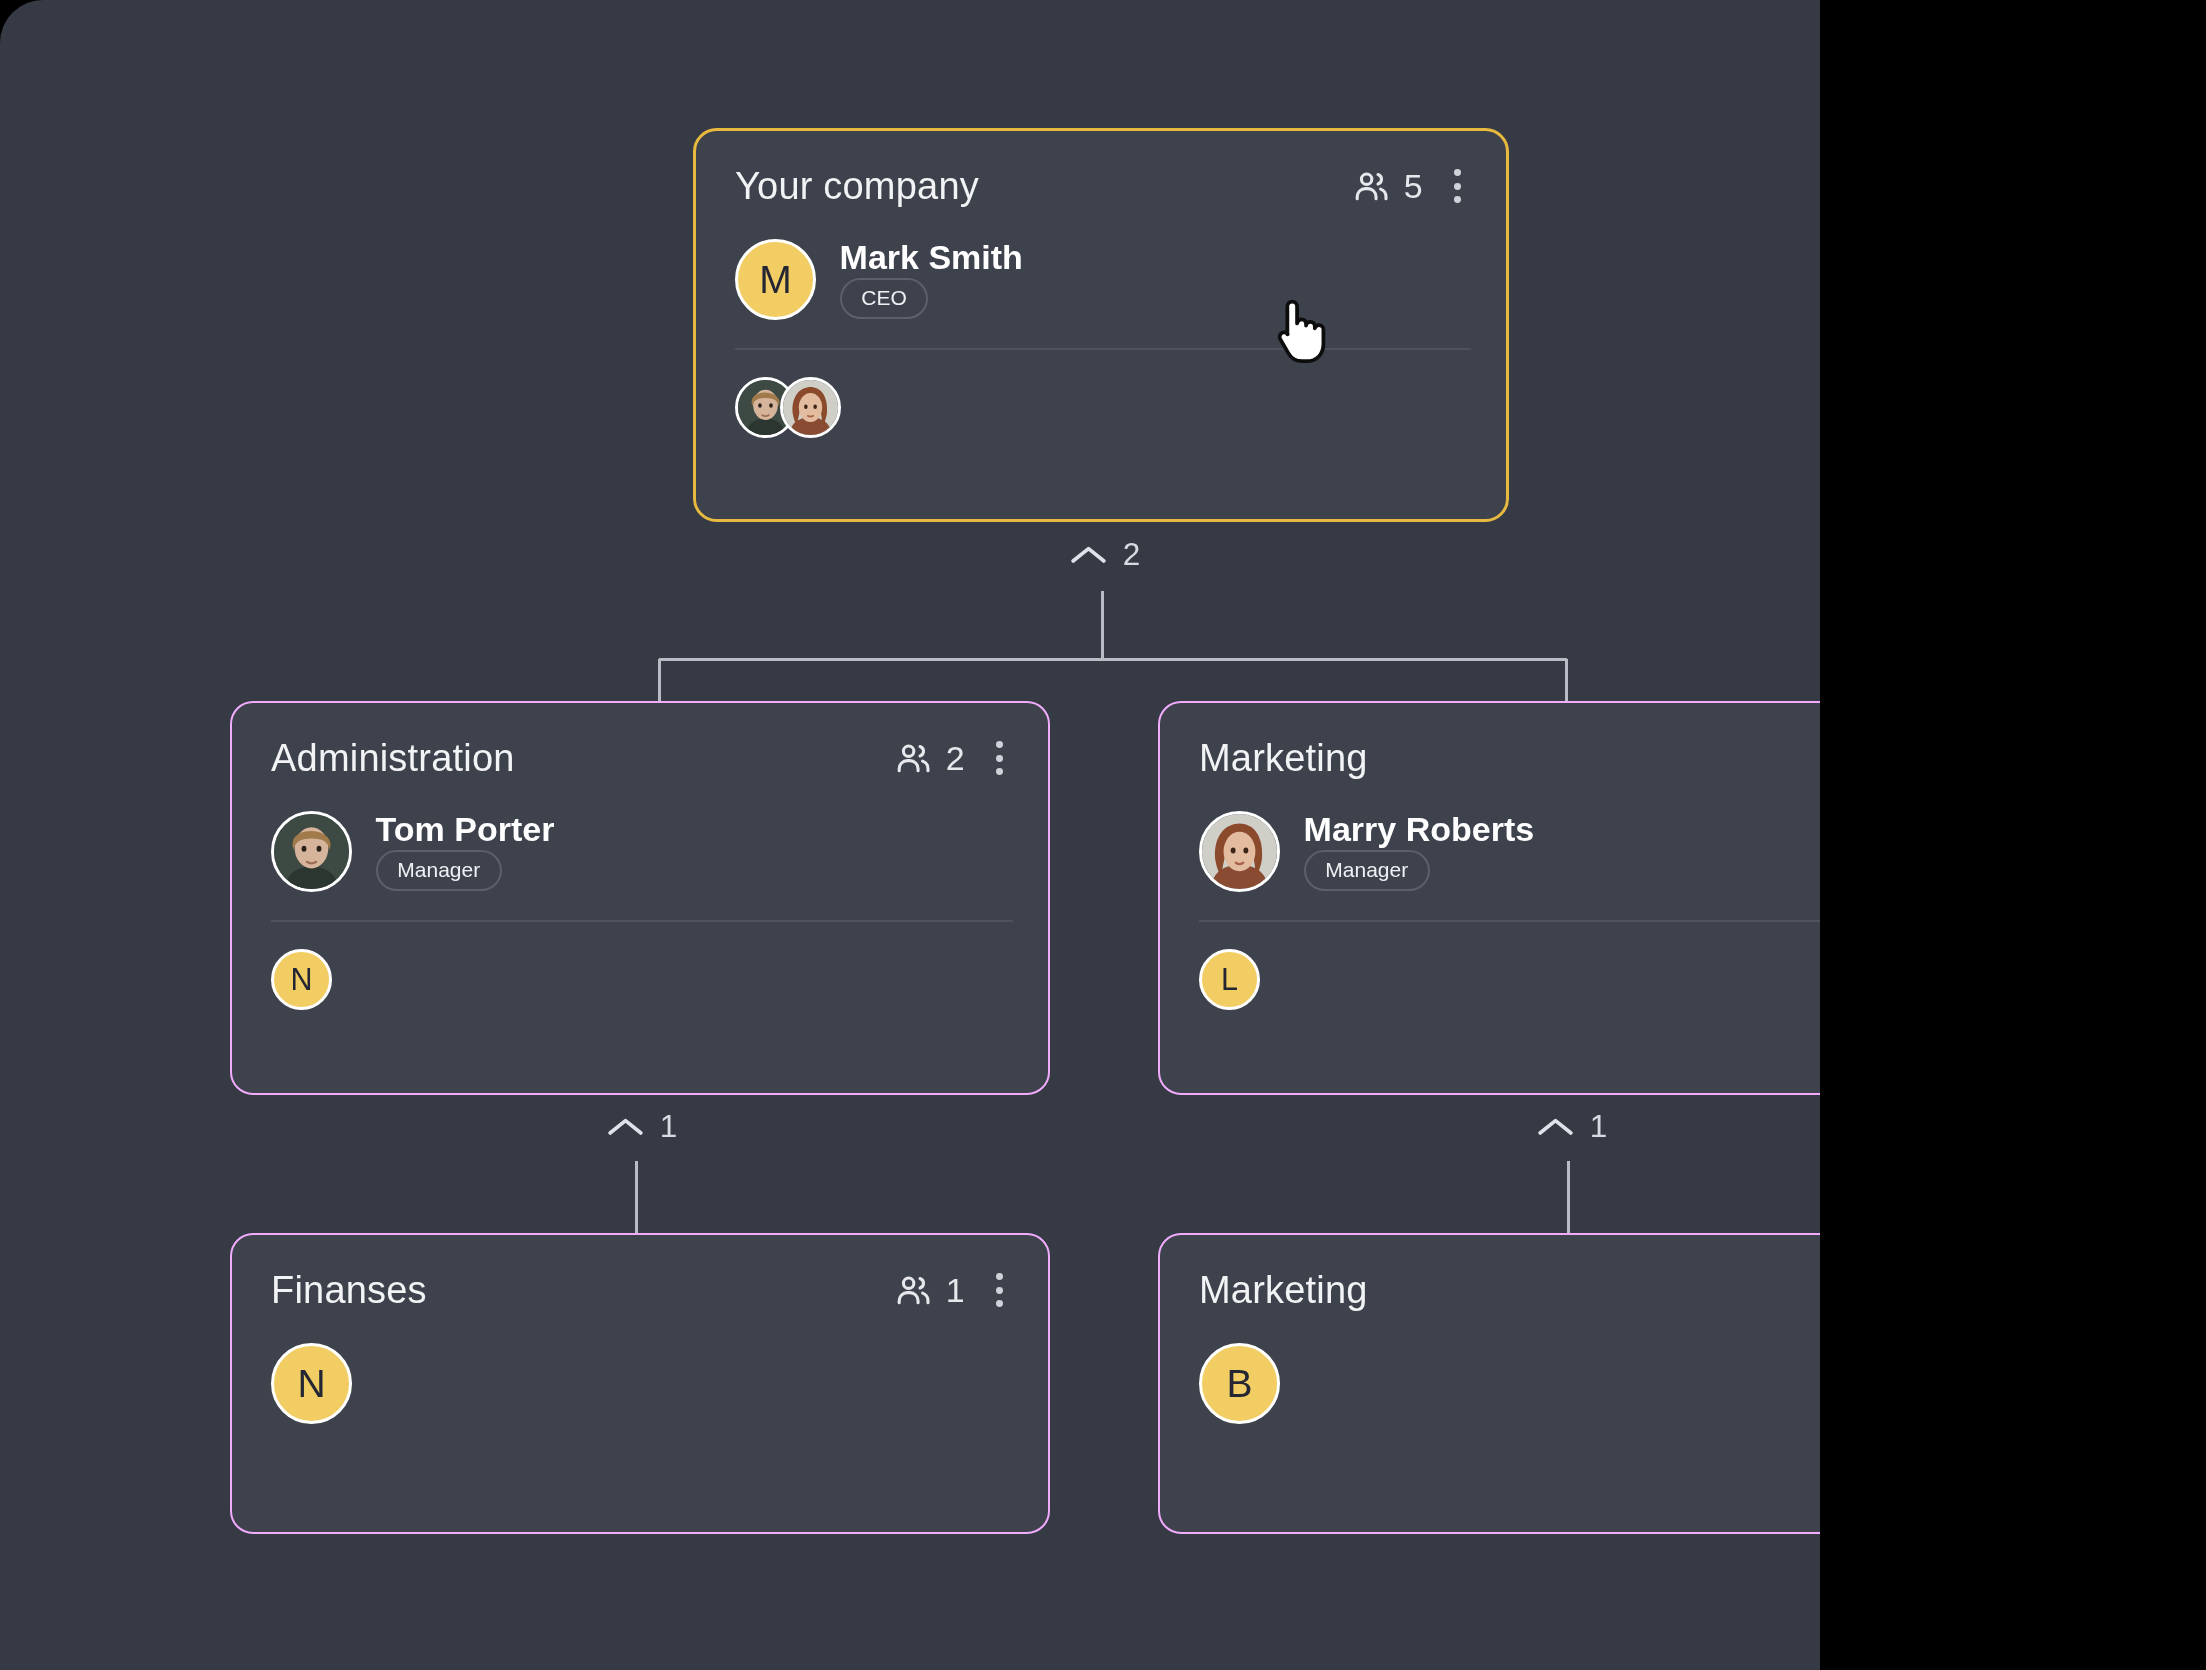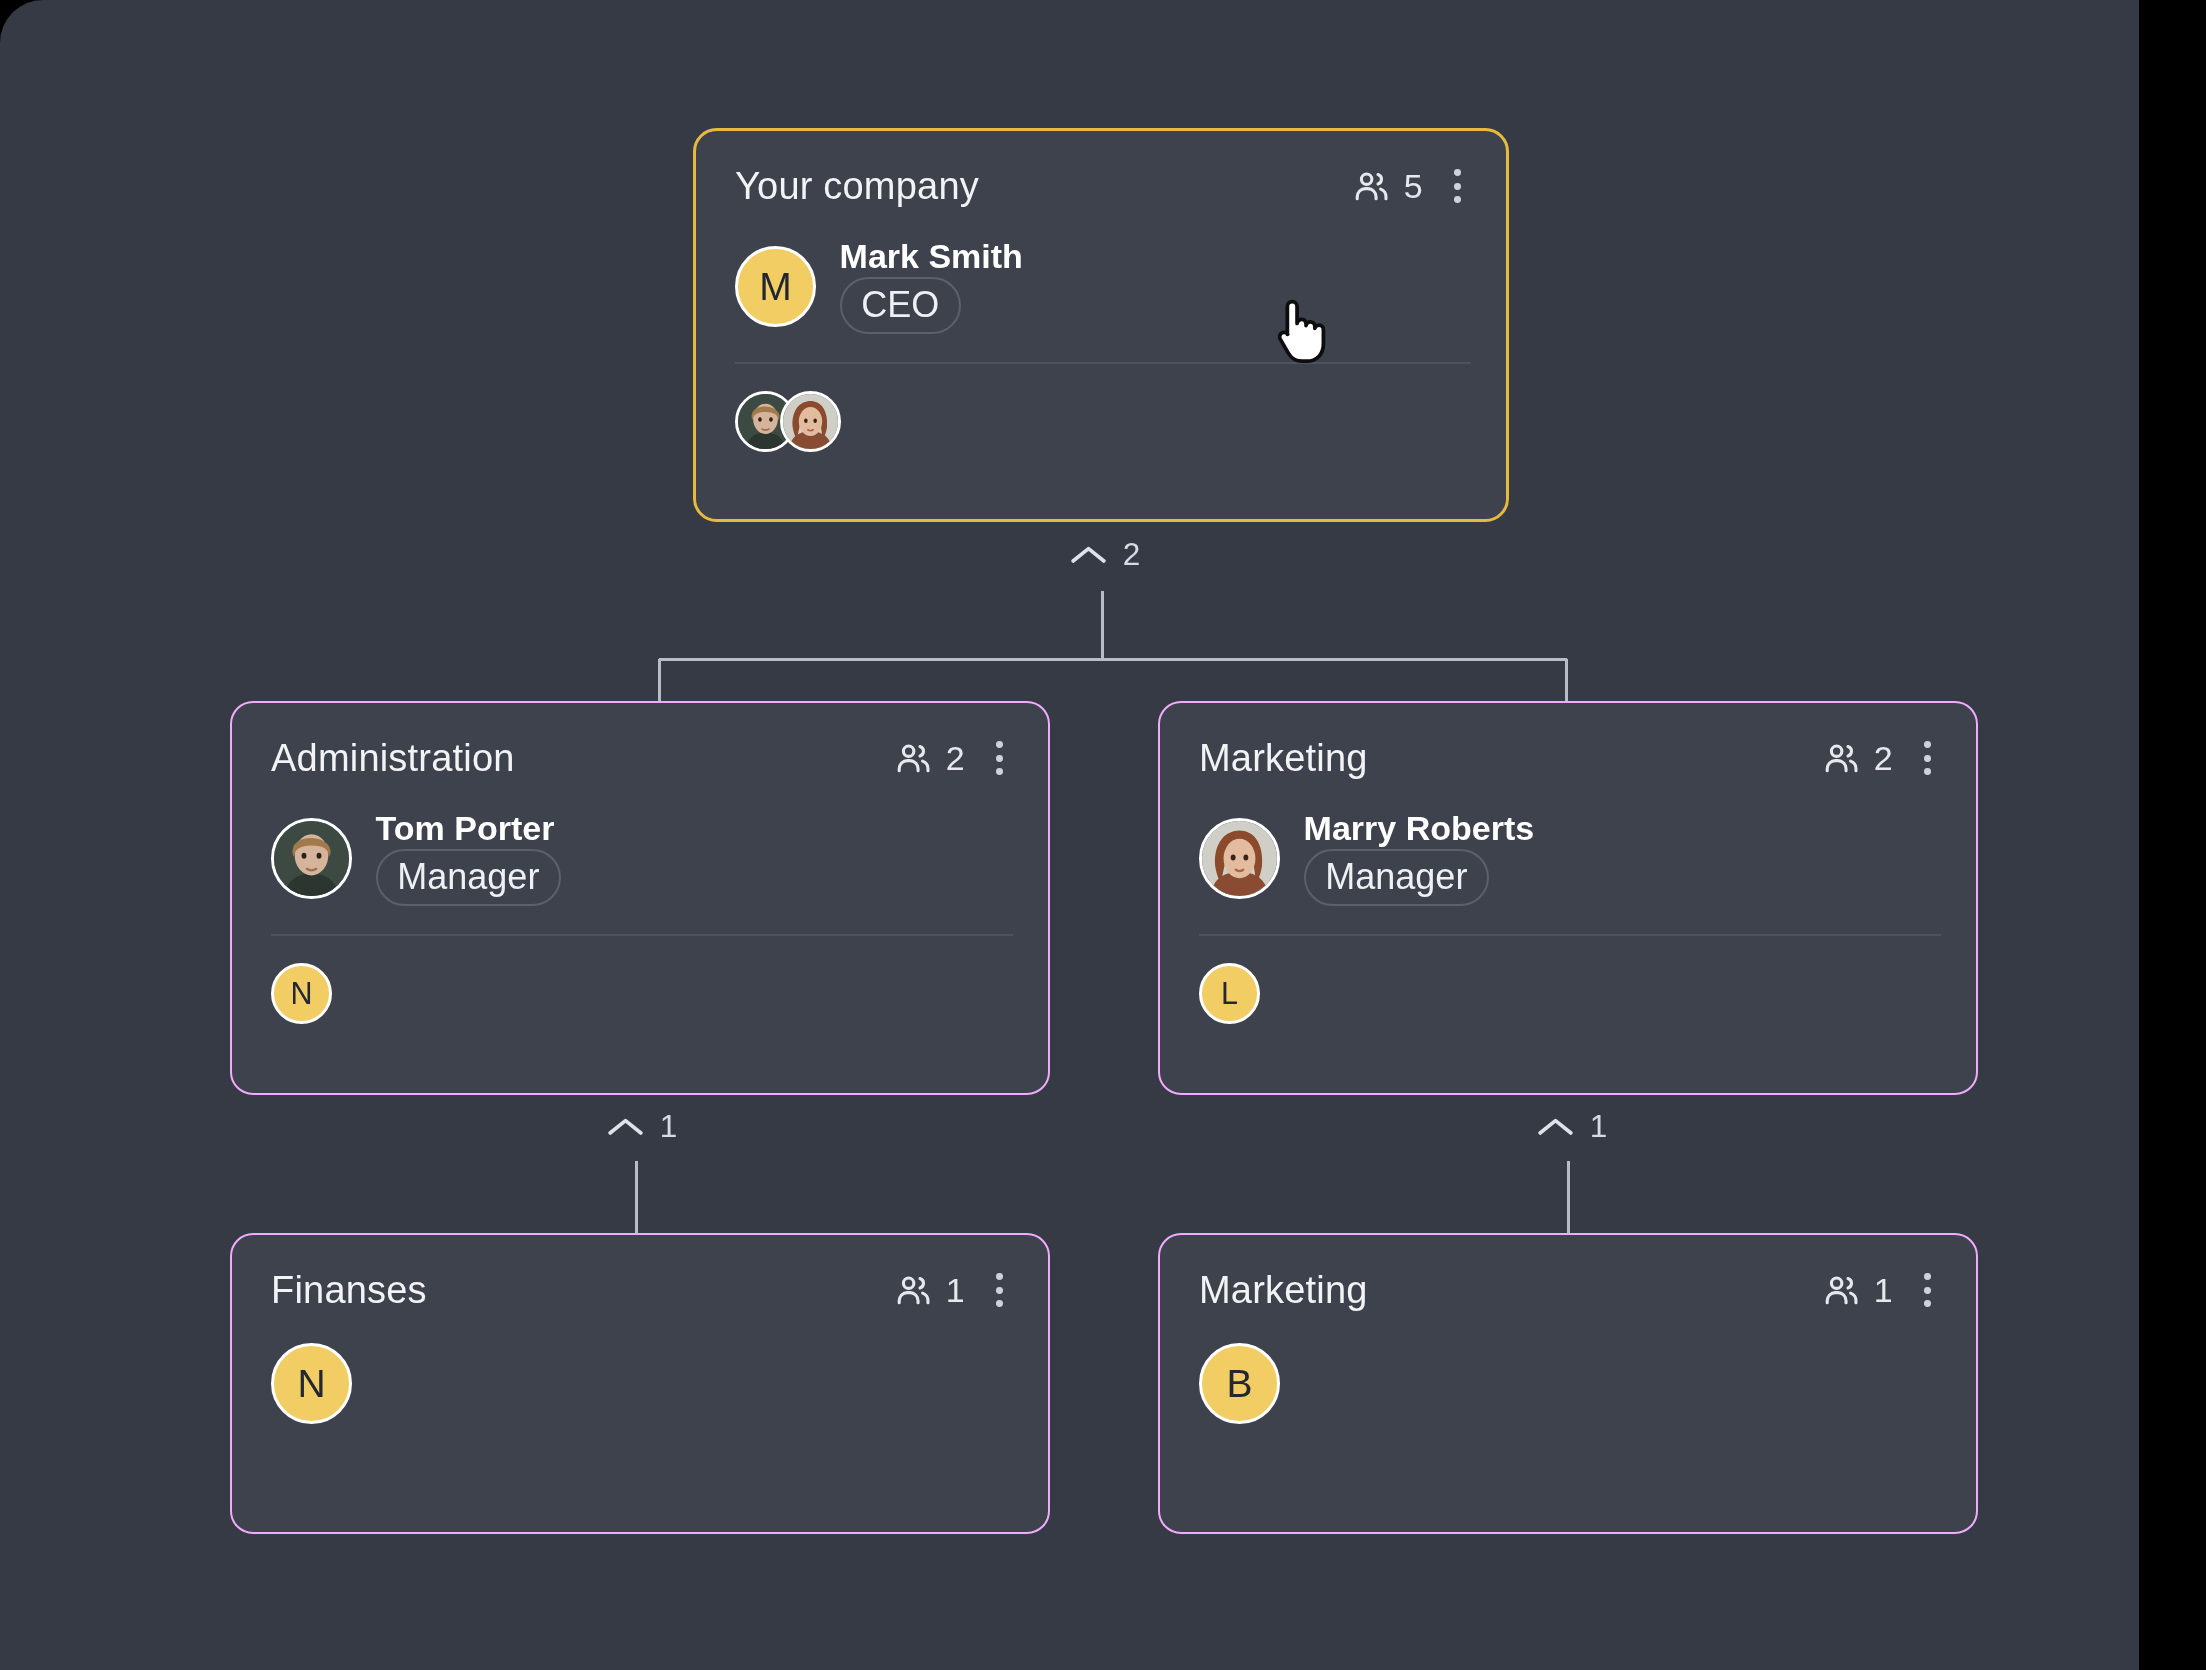--- a/index.html
+++ b/index.html
@@ -7,21 +7,21 @@
   html, body {
     width: 2207px;
     height: 1671px;
     background: #000000;
     font-family: "Liberation Sans", sans-serif;
     overflow: hidden;
   }
 
   #app {
     position: relative;
-    width: 2139px;
+    width: 1820px;
     height: 1671px;
     background: #363a45;
     border-top-left-radius: 43px;
     overflow: hidden;
   }
 
   
   #connectors {
     position: absolute;
     inset: 0;
@@ -125,21 +125,21 @@
     font-weight: 700;
     color: #ffffff;
     white-space: nowrap;
     line-height: 1.05;
   }
   .role-pill {
     align-self: flex-start;
     border: 2px solid #5b606c;
     border-radius: 984px;
     padding: 5.9px 19.7px 7.9px;
-    font-size: 36px;
+    font-size: 21px;
     color: #eef0f3;
     white-space: nowrap;
     line-height: 1.1;
   }
 
   .divider {
     height: 2px;
     background: #4e525d;
     margin-top: 27.6px;
   }

